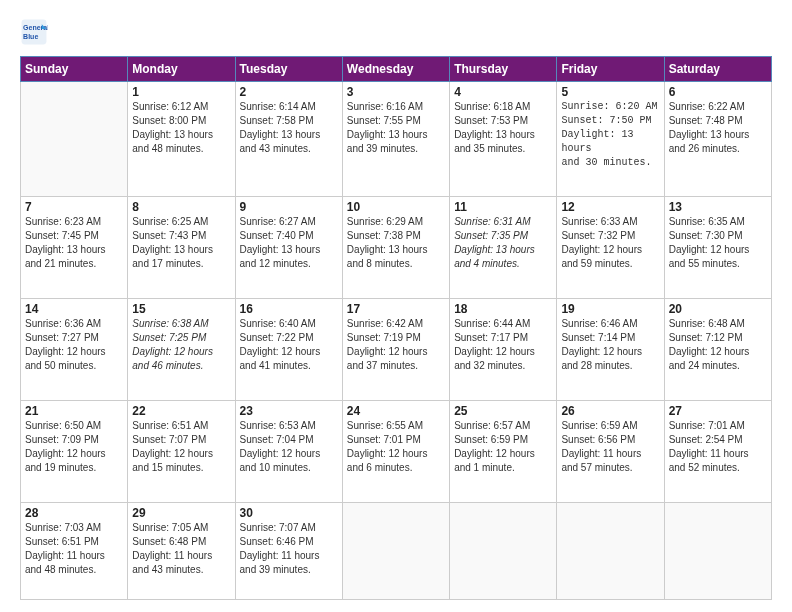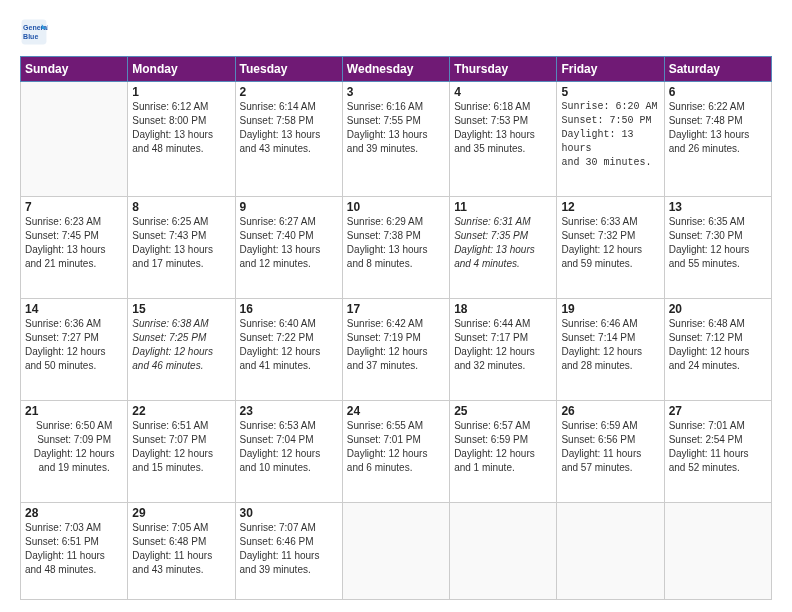--- a/index.html
+++ b/index.html
@@ -273,21 +273,21 @@
             <span class="day-num">20</span>
             <div class="cell-info" style="white-space: pre-line;">Sunrise: 6:48 AM
 Sunset: 7:12 PM
 Daylight: 12 hours
 and 24 minutes.</div>
           </td>
         </tr>
         <tr>
           <td>
             <span class="day-num">21</span>
-            <div class="cell-info" style="white-space: pre-line; text-align: center;">Sunrise: 6:50 AM
+            <div class="cell-info" style="white-space: pre-line;">Sunrise: 6:50 AM
 Sunset: 7:09 PM
 Daylight: 12 hours
 and 19 minutes.</div>
           </td>
           <td>
             <span class="day-num">22</span>
             <div class="cell-info" style="white-space: pre-line;">Sunrise: 6:51 AM
 Sunset: 7:07 PM
 Daylight: 12 hours
 and 15 minutes.</div>

